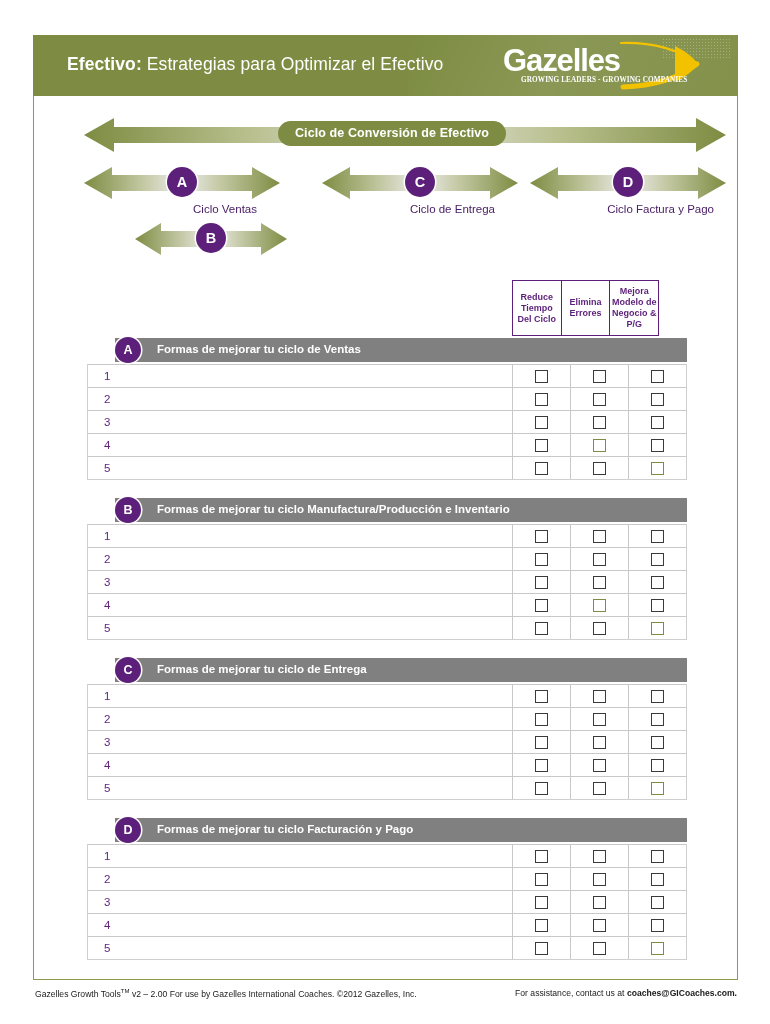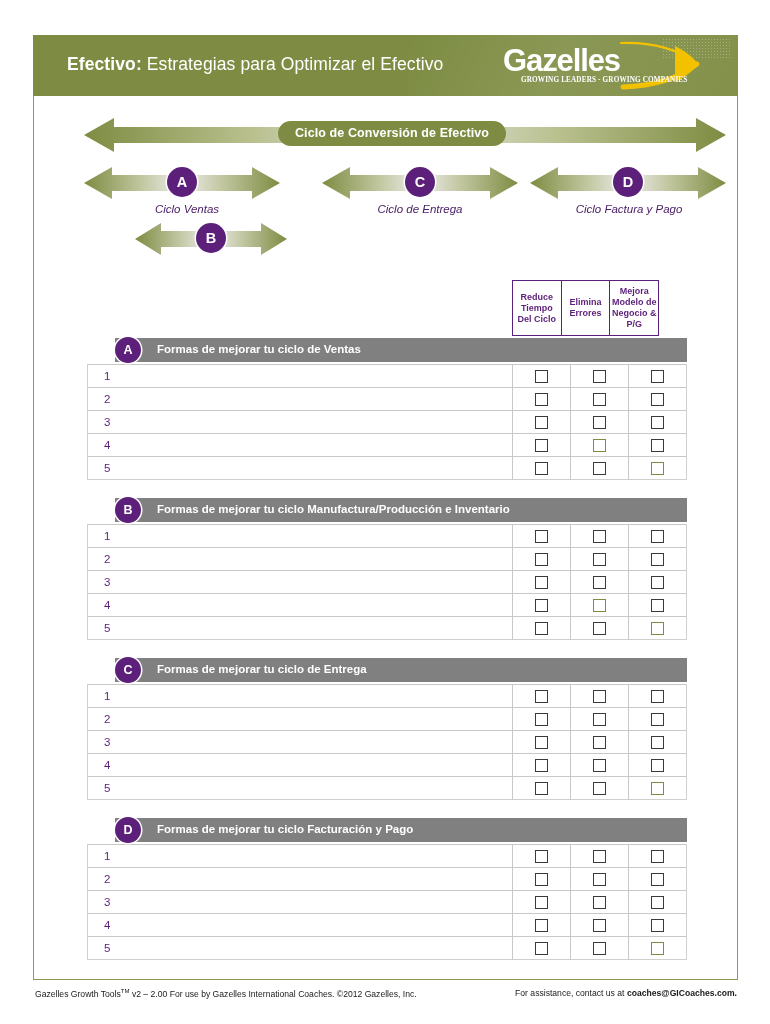--- a/index.html
+++ b/index.html
@@ -132,24 +132,23 @@
     font-weight: bold;
     line-height: 30px;
     text-align: center;
     box-shadow: 0 0 0 1.5px #ffffff;
   }
 
   .cyclabel {
     position: absolute;
     color: #4b2066;
     font-size: 11.5px;
-    text-align: center;
+    text-align: right;
     white-space: nowrap;
     line-height: 15px;
-    font-style: italic;
   }
 
   
   #colhead {
     position: absolute;
     left: 512px;
     top: 280px;
     width: 147px;
     height: 56px;
     border: 1px solid #5c1f7a;

